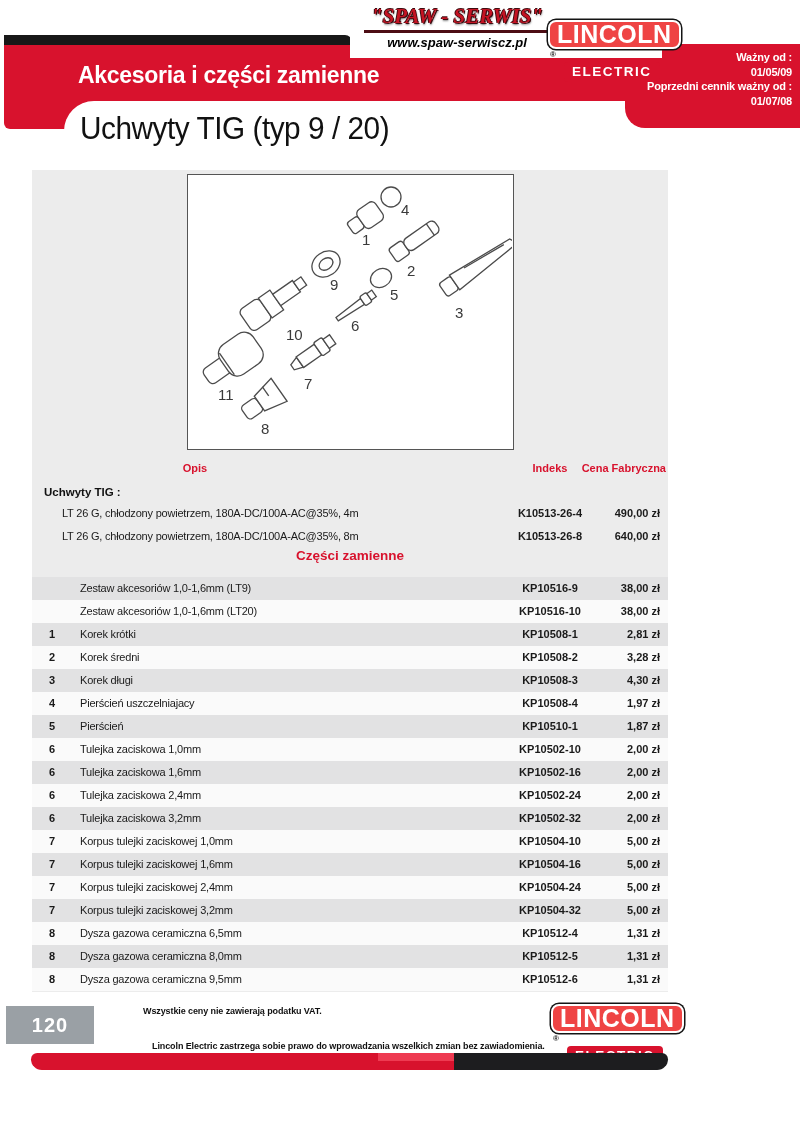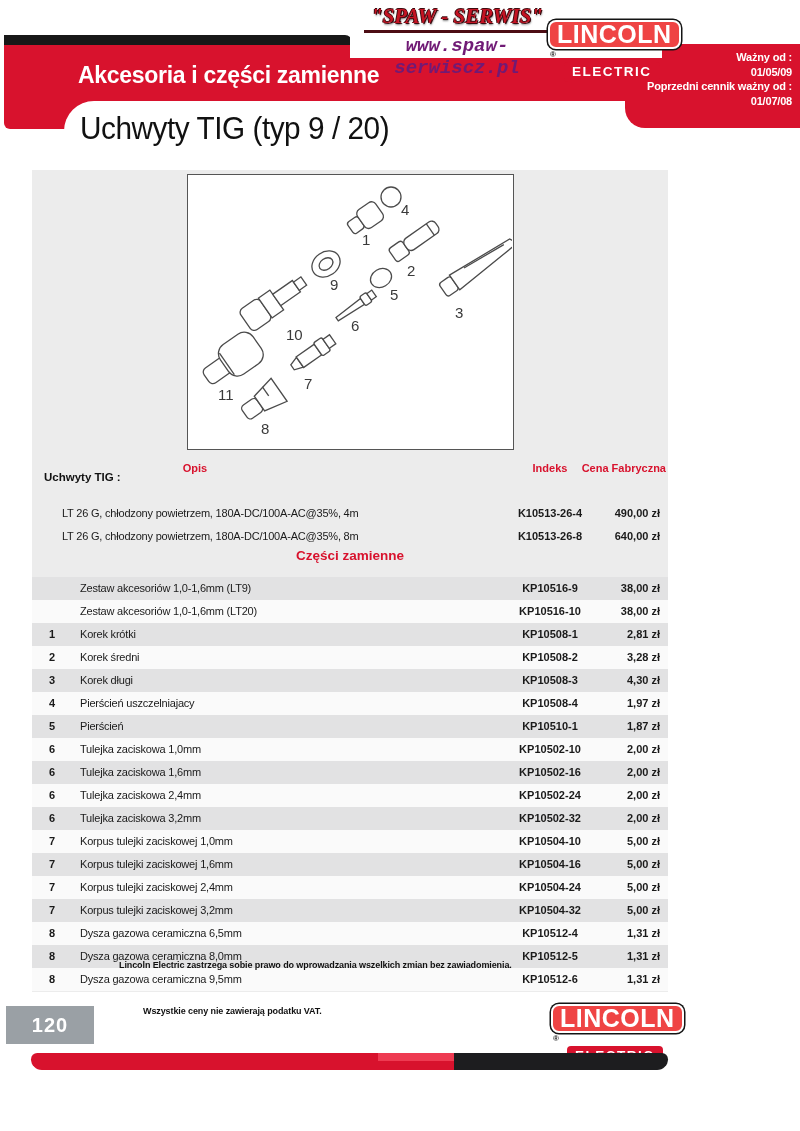--- a/index.html
+++ b/index.html
@@ -23,21 +23,21 @@
   .logo-box{position:absolute;left:350px;top:0;width:312px;height:58px;background:#fff;}
 
   .band-title{position:absolute;left:78px;top:62px;color:#fff;font-size:23px;font-weight:bold;letter-spacing:-0.3px;}
   .page-title{position:absolute;left:80px;top:110px;color:#111;font-size:32px;font-weight:normal;letter-spacing:-0.5px;transform:scaleX(0.93);transform-origin:left top;white-space:nowrap;}
 
   
   .spaw{position:absolute;left:362px;top:4px;width:190px;text-align:center;}
   .spaw-name{font-family:"Liberation Serif",serif;font-style:italic;font-weight:bold;font-size:21px;color:#c41323;white-space:nowrap;
     text-shadow:1px 1px 0 #3c0c10,-1px 0 0 #3c0c10,0 -1px 0 #3c0c10,1px 2px 2px #777;}
   .spaw-rule{height:0;border-bottom:3px solid #4d0d14;margin:1px 2px 2px 2px;}
-  .spaw-url{font-family:Liberation Mono, monospace;font-style:italic;font-weight:bold;font-size:19px;color:#701a75;}
+  .spaw-url{font-family:Liberation Sans, sans-serif;font-style:italic;font-weight:bold;font-size:13px;color:#000000;}
 
   
   .lincoln{position:absolute;width:120px;}
   .lincoln .lk{position:relative;display:inline-block;background:#ef4444;color:#fff;border:2px solid #fff;box-shadow:0 0 0 1.5px #141414;border-radius:8px;font-size:25px;font-weight:bold;letter-spacing:0.5px;padding:1px 7px 2px;line-height:22px;}
   .lincoln .reg{position:absolute;font-size:8px;color:#141414;font-weight:bold;}
   .lincoln .le{position:relative;width:max-content;background:var(--red);color:#fff;font-size:13.5px;font-weight:bold;letter-spacing:1.5px;padding:2px 8px 3px;border-radius:4px;margin:-5px 0 0 16px;line-height:15px;}
 
   
   .validity{position:absolute;left:625px;top:44px;width:175px;height:84px;background:var(--red);border-bottom-left-radius:20px;}
   .validity .vtext{position:absolute;right:8px;top:6px;width:160px;text-align:right;color:#fff;font-size:11px;font-weight:bold;line-height:14.5px;letter-spacing:-0.2px;}
@@ -47,21 +47,21 @@
   .diagram-box{position:absolute;left:187px;top:174px;width:327px;height:276px;background:#fff;border:1.5px solid #555;}
   .diagram-box svg{display:block;}
   .dg{stroke:#4b4b4b;stroke-width:1.3;fill:#fff;}
   .dnum{font-family:"Liberation Sans",sans-serif;font-size:15px;fill:#3a3a3a;}
 
   
   .col-head{position:absolute;top:462px;color:var(--red);font-size:11px;font-weight:bold;}
   .ch-opis{left:150px;width:90px;text-align:center;}
   .ch-idx{left:508px;width:84px;text-align:center;}
   .ch-cena{left:558px;width:108px;text-align:right;}
-  .group-title{position:absolute;left:44px;top:471px;color:#111;font-size:11.5px;font-weight:bold;}
+  .group-title{position:absolute;left:44px;top:486px;color:#111;font-size:11.5px;font-weight:bold;}
   .torch-row{position:absolute;left:32px;width:636px;height:23px;line-height:23px;font-size:11px;color:var(--ink);}
   .parts-title{position:absolute;left:150px;top:548px;width:400px;text-align:center;color:var(--red);font-size:13.5px;font-weight:bold;}
   .prow{position:absolute;left:32px;width:636px;height:23px;line-height:23px;font-size:11px;color:var(--ink);}
   .prow.dark{background:var(--stripe-dark);}
   .prow.light{background:var(--stripe-light);}
   .cnum{position:absolute;left:6px;width:28px;text-align:center;font-weight:bold;}
   .cdesc{position:absolute;left:48px;width:400px;letter-spacing:-0.2px;}
   .cdesc-torch{position:absolute;left:30px;width:420px;letter-spacing:-0.2px;}
   .cidx{position:absolute;left:476px;width:84px;text-align:center;font-weight:bold;}
   .cprice{position:absolute;left:524px;width:104px;text-align:right;font-weight:bold;}
@@ -321,21 +321,21 @@
       <div class="prow light" style="top: 968px;">
         <span class="cnum">8</span>
         <span class="cdesc">Dysza gazowa ceramiczna 9,5mm</span>
         <span class="cidx">KP10512-6</span>
         <span class="cprice">1,31 zł</span>
       </div>
     </div>
 
   <div class="page-num-box">120</div>
   <div class="foot-note" style="top:1006px;margin-left:24px;">Wszystkie ceny nie zawierają podatku VAT.</div>
-  <div class="foot-note" style="top:960px;">Lincoln Electric zastrzega sobie prawo do wprowadzania wszelkich zmian bez zawiadomienia.</div>
+  <div class="foot-note" style="top:1041px;margin-left:33px;">Lincoln Electric zastrzega sobie prawo do wprowadzania wszelkich zmian bez zawiadomienia.</div>
 
   <div class="lincoln" style="left:551px;top:1004px;">
     <span class="lk">LINCOLN</span><span class="reg" style="position:relative;top:-6px;left:2px;">®</span>
     <div class="le">ELECTRIC</div>
   </div>
 
   <div class="bar-red"></div>
   <div class="bar-step"></div>
   <div class="bar-black"></div>
 

